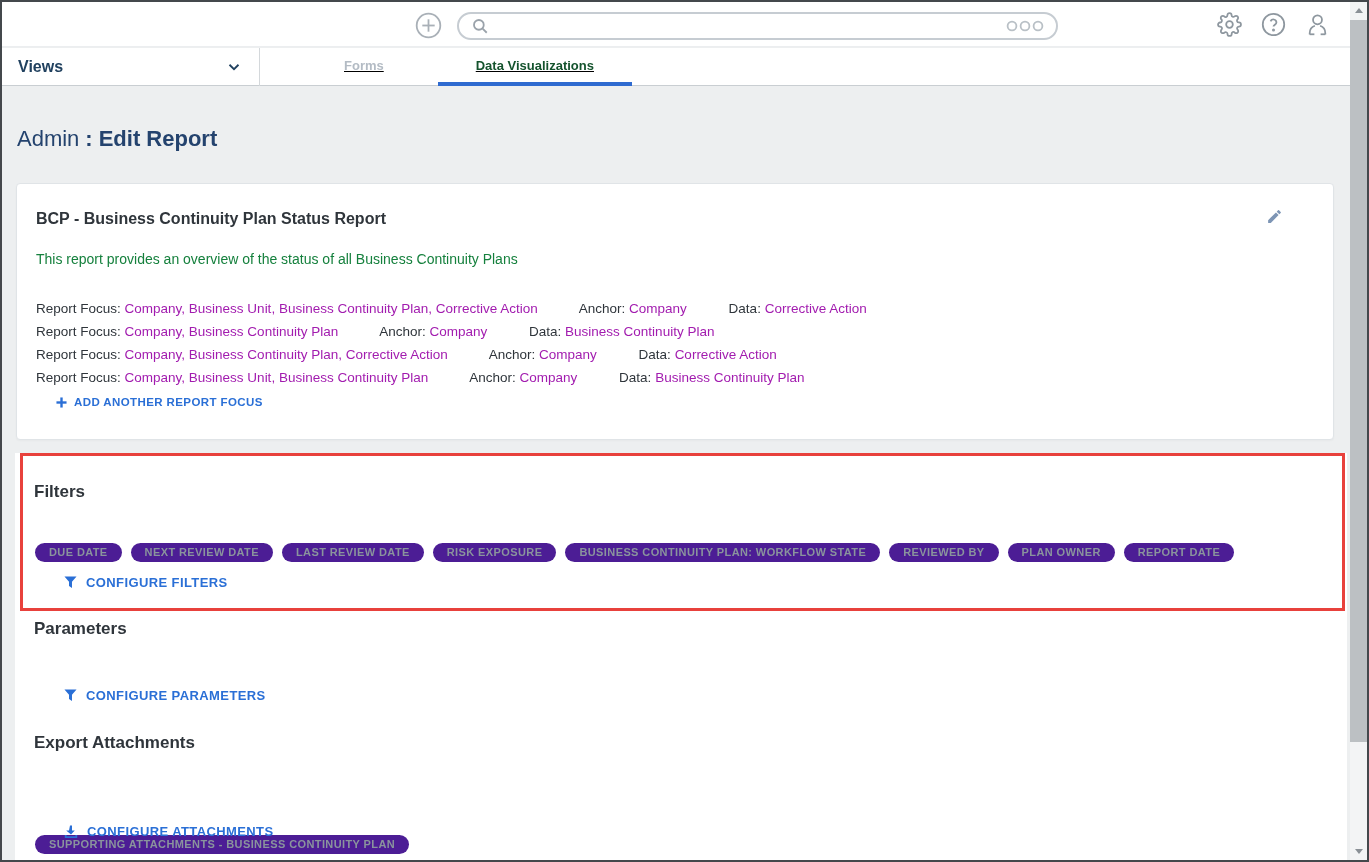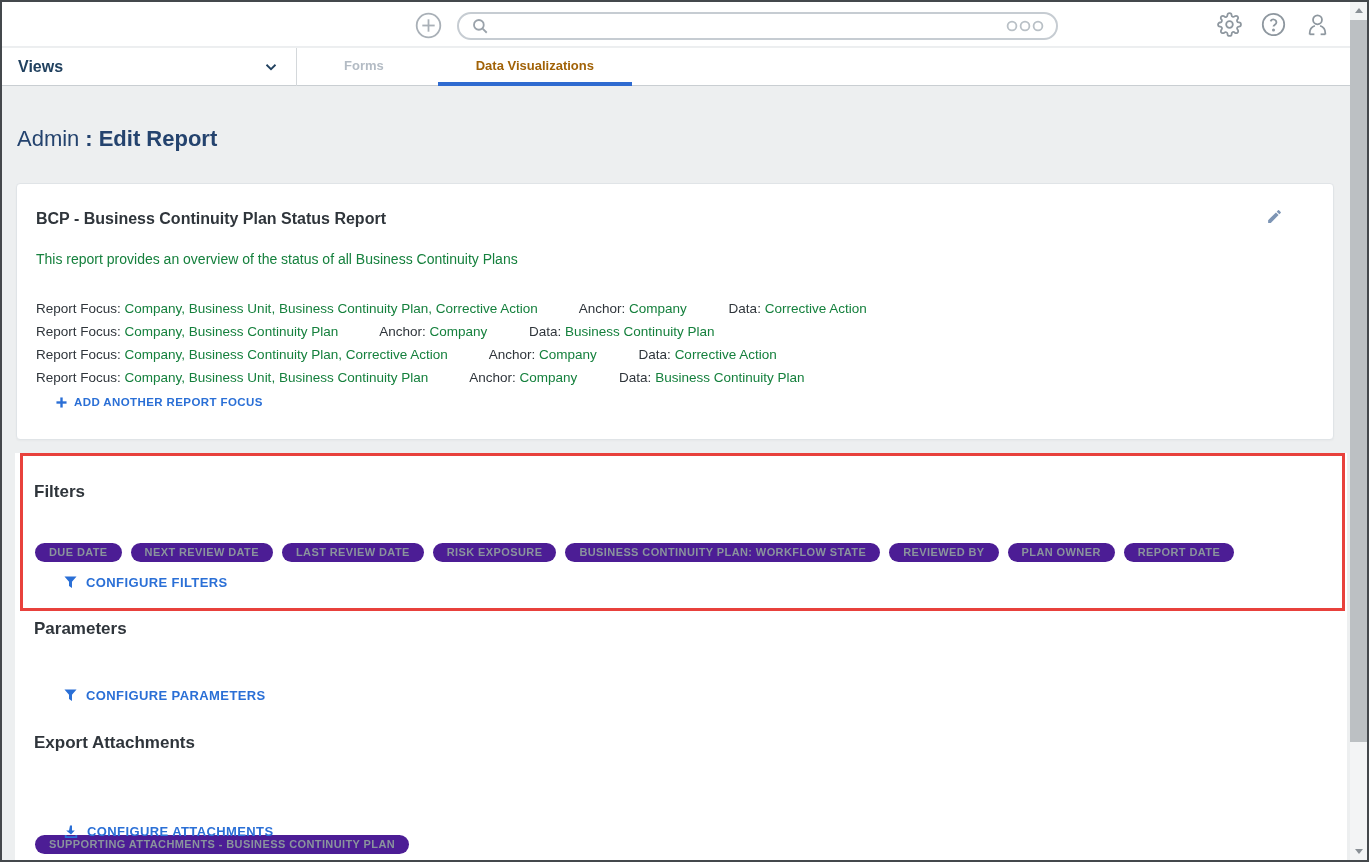--- a/index.html
+++ b/index.html
@@ -30,53 +30,53 @@
     border:none; outline:none; flex:1; font-size:14px; color:#444;
     margin-left:8px; font-family:"Liberation Sans", sans-serif; background:transparent;
   }
   .topbar-right-icons { position:absolute; right:20px; top:10px; display:flex; gap:19px; align-items:center; }
   
   .navbar {
     position:absolute; left:2px; top:48px; width:1348px; height:38px;
     background:#ffffff; border-bottom:1px solid #c9ced2;
   }
   .views-dd {
-    position:absolute; left:0; top:0; width:295px; height:38px;
+    position:absolute; left:0; top:0; width:258px; height:38px;
     border-right:1px solid #d4d8db; display:flex; align-items:center;
     padding:0 16px; cursor:pointer;
   }
   .views-label { font-size:16px; font-weight:600; color:#21415f; flex:1; }
-  .tabs { position:absolute; left:296px; top:0; height:38px; display:flex; }
+  .tabs { position:absolute; left:296px; top:0; height:38px; display:flex;text-decoration:underline; }
   .tab {
     position:relative; height:38px; display:flex; align-items:center;
     padding:0 46px 4px 46px; font-size:13px; font-weight:700; cursor:pointer;
   }
   .tab.inactive { color:#b3bbc4; }
-  .tab.active { color:#a16207; }
+  .tab.active { color:#14532d; }
   .tab.active .tab-underline {
     position:absolute; left:8px; right:8px; bottom:0; height:4px; background:#2f6bd0;
   }
   
   .page-title { position:absolute; left:17px; top:126px; font-size:22px; color:#24436e; }
   .page-title .t-light { font-weight:400; }
   .page-title .t-sep { font-weight:800; margin:0 6px 0 6px; }
   .page-title .t-bold { font-weight:700; }
 
   .report-card {
     position:absolute; left:16px; top:183px; width:1318px; height:257px;
     background:#fff; border:1px solid #e0e4e7; border-radius:4px;
     box-shadow:0 1px 2px rgba(0,0,0,0.03);
   }
   .card-title { position:absolute; left:19px; top:26px; font-size:16px; font-weight:700; color:#2f353b; }
   .card-edit { position:absolute; right:50px; top:24px; cursor:pointer; }
   .card-desc { position:absolute; left:19px; top:67px; font-size:14px; color:#15803d; }
   .focus-list { position:absolute; left:19px; top:113px; }
   .focus-row { height:23px; line-height:23px; font-size:13.5px; white-space:nowrap; }
   .focus-row b { color:#2f353b; font-weight:400; }
-  .focus-row .val { color:#15803d; }
+  .focus-row .val { color:#a21caf; }
   .focus-row .gap { display:inline-block; width:38px; }
   .add-focus {
     position:absolute; left:39px; top:212px; display:flex; align-items:center; gap:7px;
     color:#2a6fd6; font-size:11.5px; font-weight:700; letter-spacing:0.4px; cursor:pointer;
   }
   
   .lower-section {
     position:absolute; left:15px; top:453px; width:1332px; height:407px; background:#ffffff;
   }
   .annotation-box {

